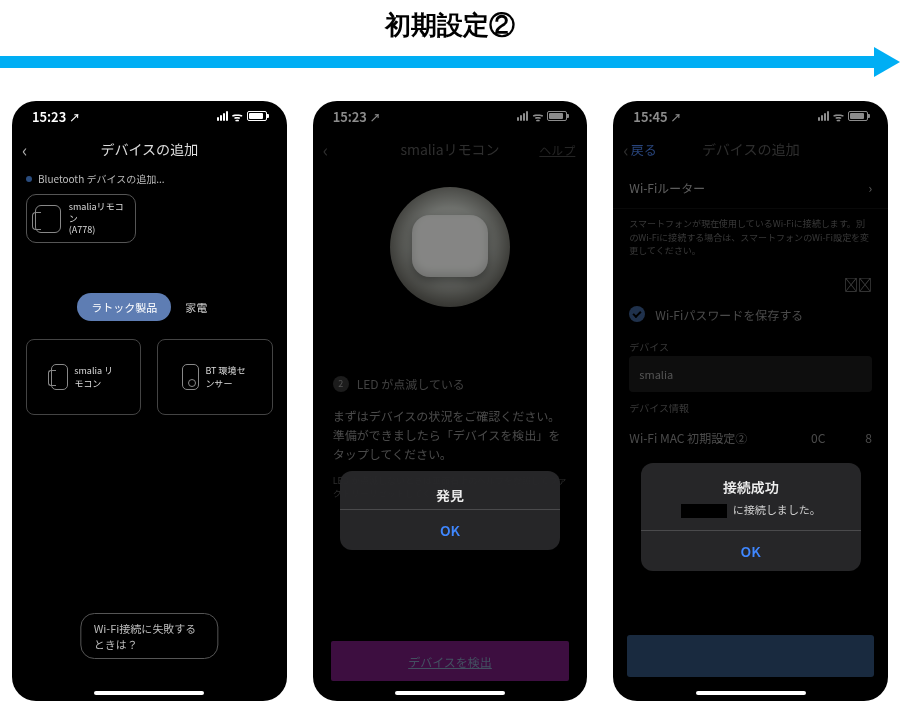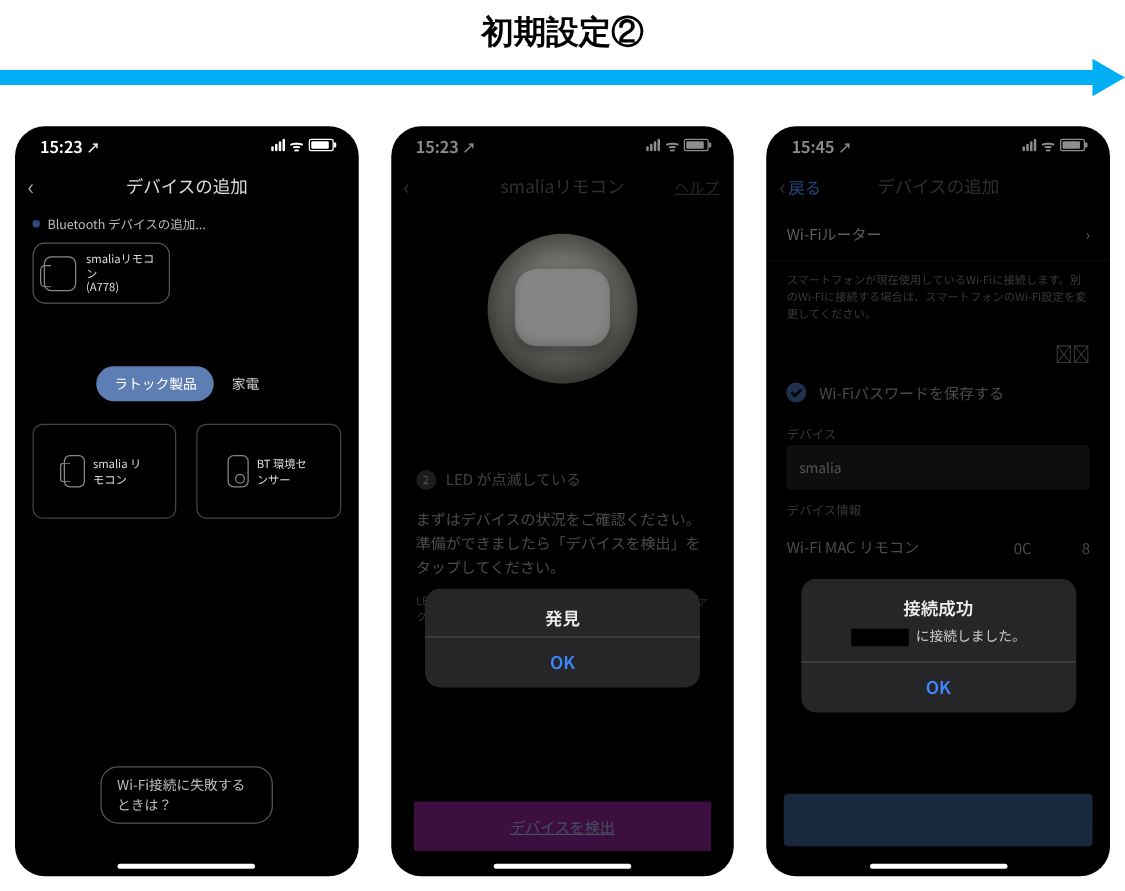--- a/index.html
+++ b/index.html
@@ -501,21 +501,21 @@
       <div class="help-note">スマートフォンが現在使用しているWi-Fiに接続します。別のWi-Fiに接続する場合は、スマートフォンのWi-Fi設定を変更してください。</div>
       <div class="eye-row"><span>👁⃠</span></div>
       <div class="check-row">
         <span class="check-circle"></span>
         <span>Wi-Fiパスワードを保存する</span>
       </div>
       <div class="section-label">デバイス</div>
       <div class="input-like">smalia</div>
       <div class="section-label">デバイス情報</div>
       <div class="mac-row">
-        <span>Wi-Fi MAC リモコン</span>
+        <span>Wi-Fi MAC 初期設定②</span>
         <span>
           <span>0C</span><span class="mac-cover"></span><span>8</span>
         </span>
       </div>
       <div class="s3-primary"></div>
     </div>
     <div class="modal" style="top:362px">
       <div class="modal-title">接続成功</div>
       <div class="modal-msg">
         <span class="black-bar"></span><span>に接続しました。</span>

